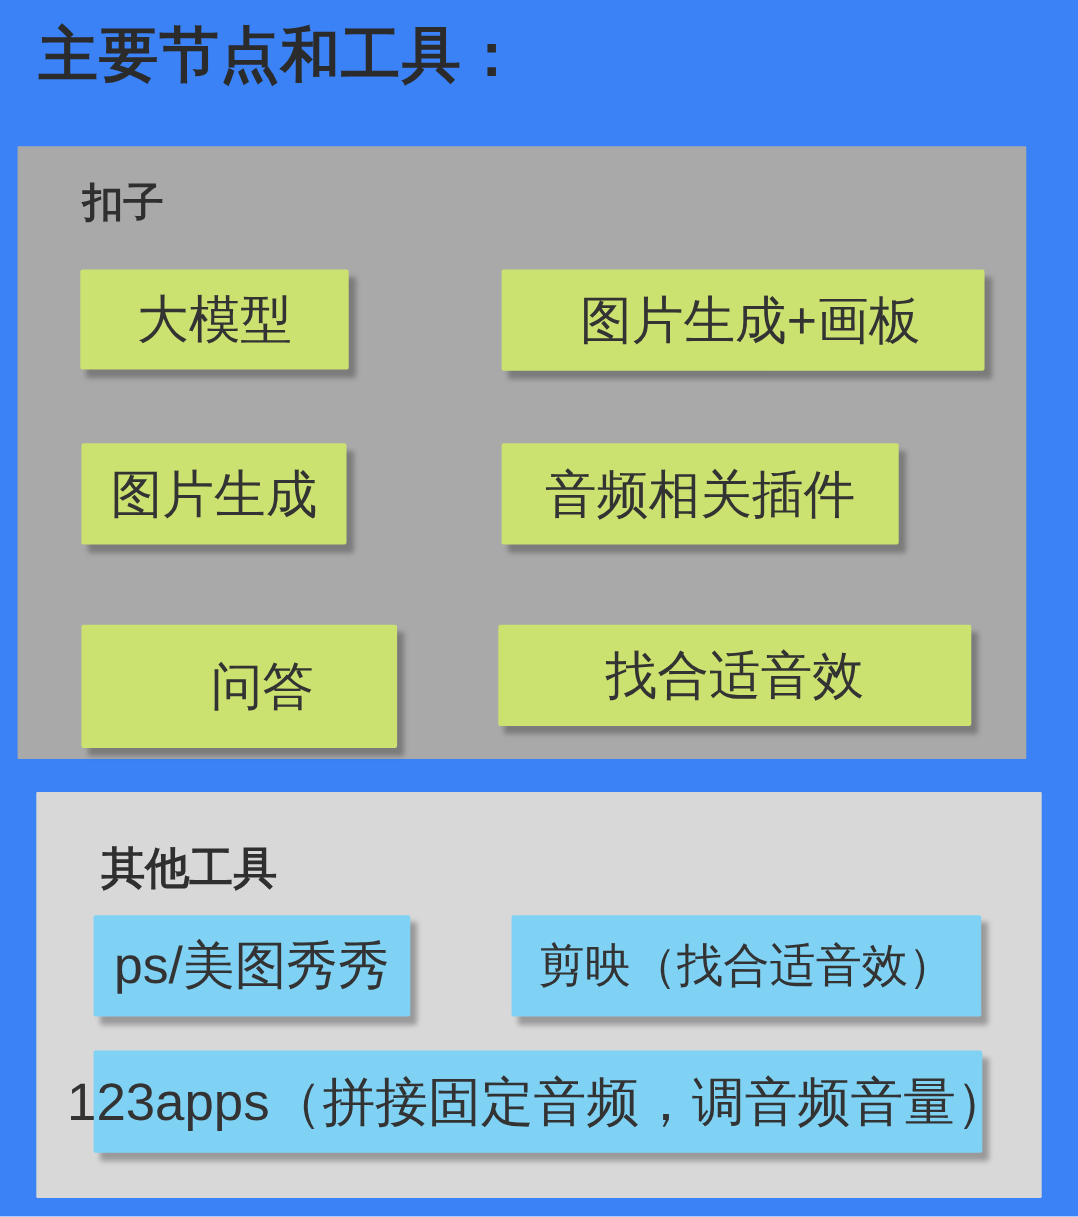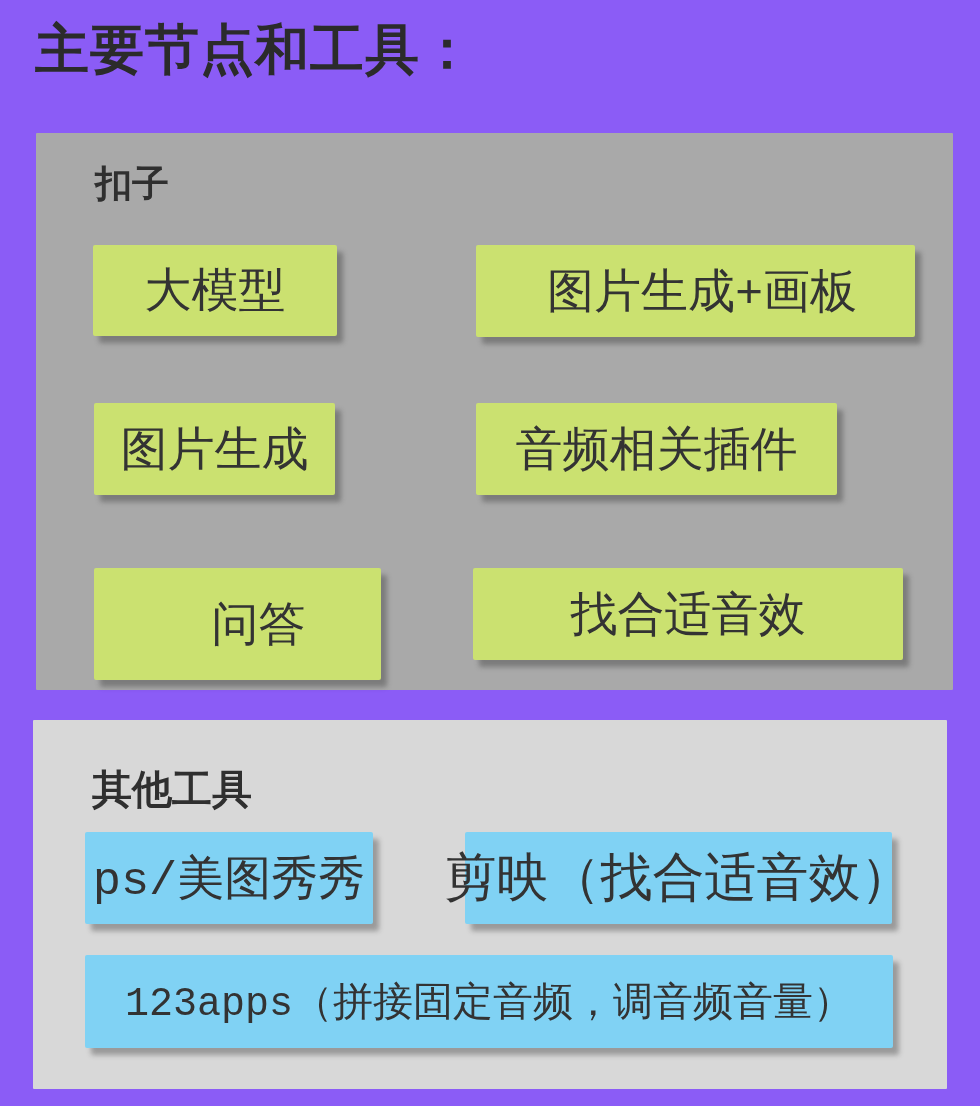--- a/index.html
+++ b/index.html
@@ -5,40 +5,39 @@
   html, body {
     margin: 0;
     padding: 0;
     background: #ffffff;
     font-family: "Liberation Sans", "DejaVu Sans", sans-serif;
   }
   .page {
     position: relative;
     width: 980px;
     height: 1106px;
-    background: #8b5cf6;
+    background: #3b82f6;
     overflow: hidden;
-    font-family: Liberation Mono, monospace;
   }
   .title {
     position: absolute;
     left: 35px;
     top: 14px;
     margin: 0;
     font-size: 54px;
     font-weight: 700;
     letter-spacing: 1px;
     color: var(--title-text, #2b2b2b);
   }
   .panel {
     position: absolute;
     border-radius: 1px;
   }
   .panel-coze {
-    left: 36px;
+    left: 16px;
     top: 133px;
     width: 917px;
     height: 557px;
     background: var(--coze-panel-bg, #a9a9a9);
   }
   .panel-other {
     left: 33px;
     top: 720px;
     width: 914px;
     height: 369px;
@@ -76,22 +75,22 @@
   
   .nb0 { left: 57px;  top: 112px; width: 244px; height: 91px; }
   .nb1 { left: 440px; top: 112px; width: 426px; height: 92px; padding-left: 13px; }
   .nb2 { left: 58px;  top: 270px; width: 241px; height: 92px; }
   .nb3 { left: 440px; top: 270px; width: 361px; height: 92px; }
   .nb4 { left: 58px;  top: 435px; width: 245px; height: 112px; padding-left: 42px; }
   .nb5 { left: 437px; top: 435px; width: 430px; height: 92px; }
 
   
   .tb0 { left: 52px;  top: 112px; width: 288px; height: 92px; }
-  .tb1 { left: 432px; top: 112px; width: 427px; height: 92px; font-size: 52px; }
-  .tb2 { left: 52px;  top: 235px; width: 808px; height: 93px; font-size: 40px; }
+  .tb1 { left: 432px; top: 112px; width: 427px; height: 92px; font-size: 42px; }
+  .tb2 { left: 52px;  top: 235px; width: 808px; height: 93px; font-size: 48px; }
 </style>
 </head>
 <body>
 
 <div class="page">
 
   <h1 class="title">主要节点和工具：</h1>
 
   <section class="panel panel-coze">
     <div class="panel-label">扣子</div>

